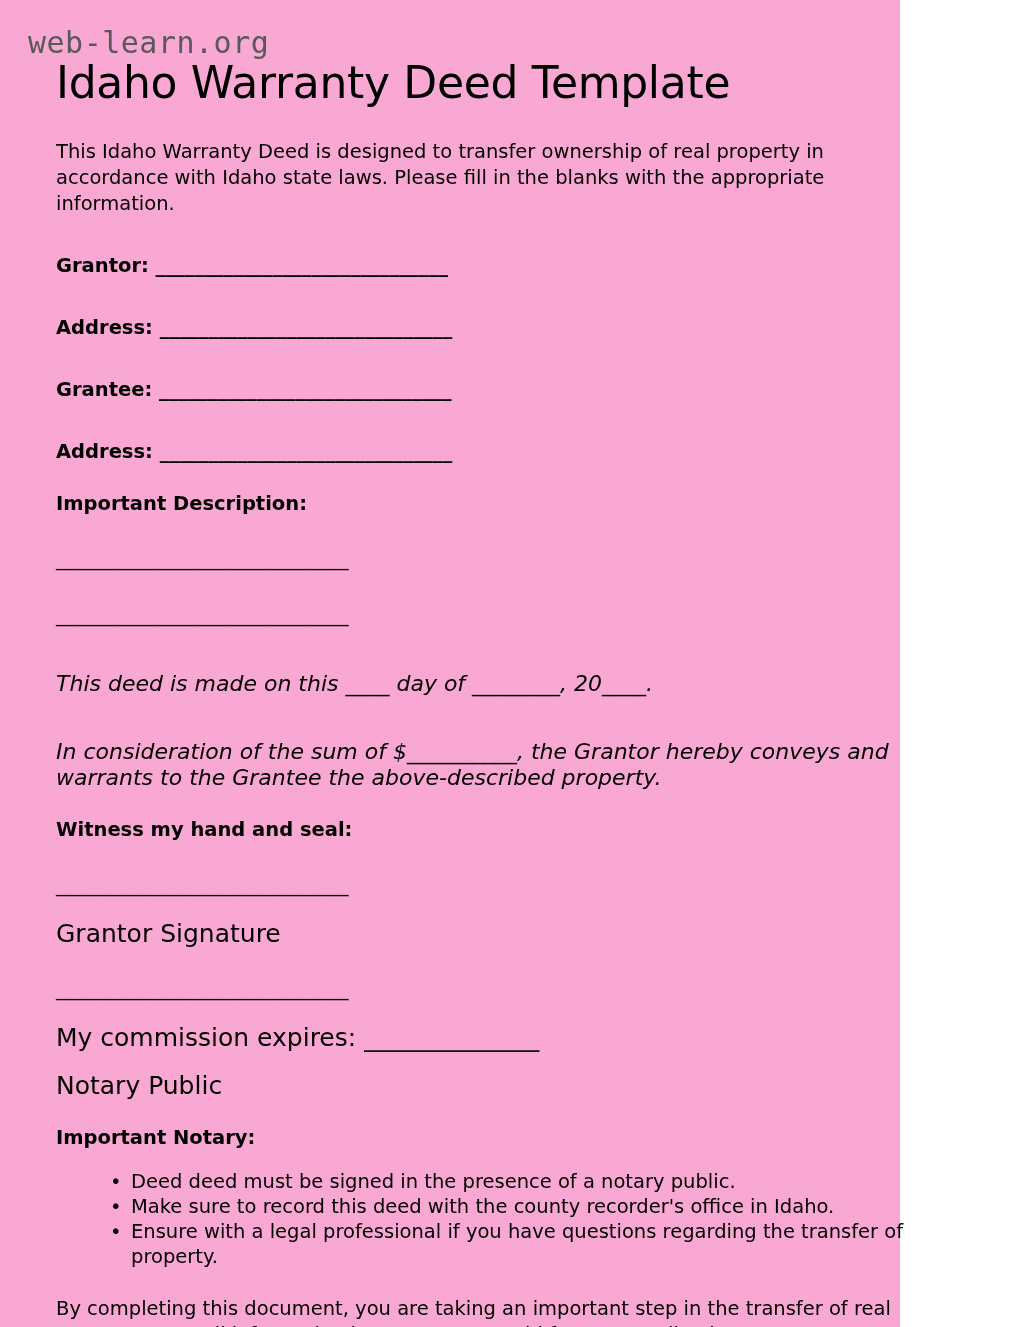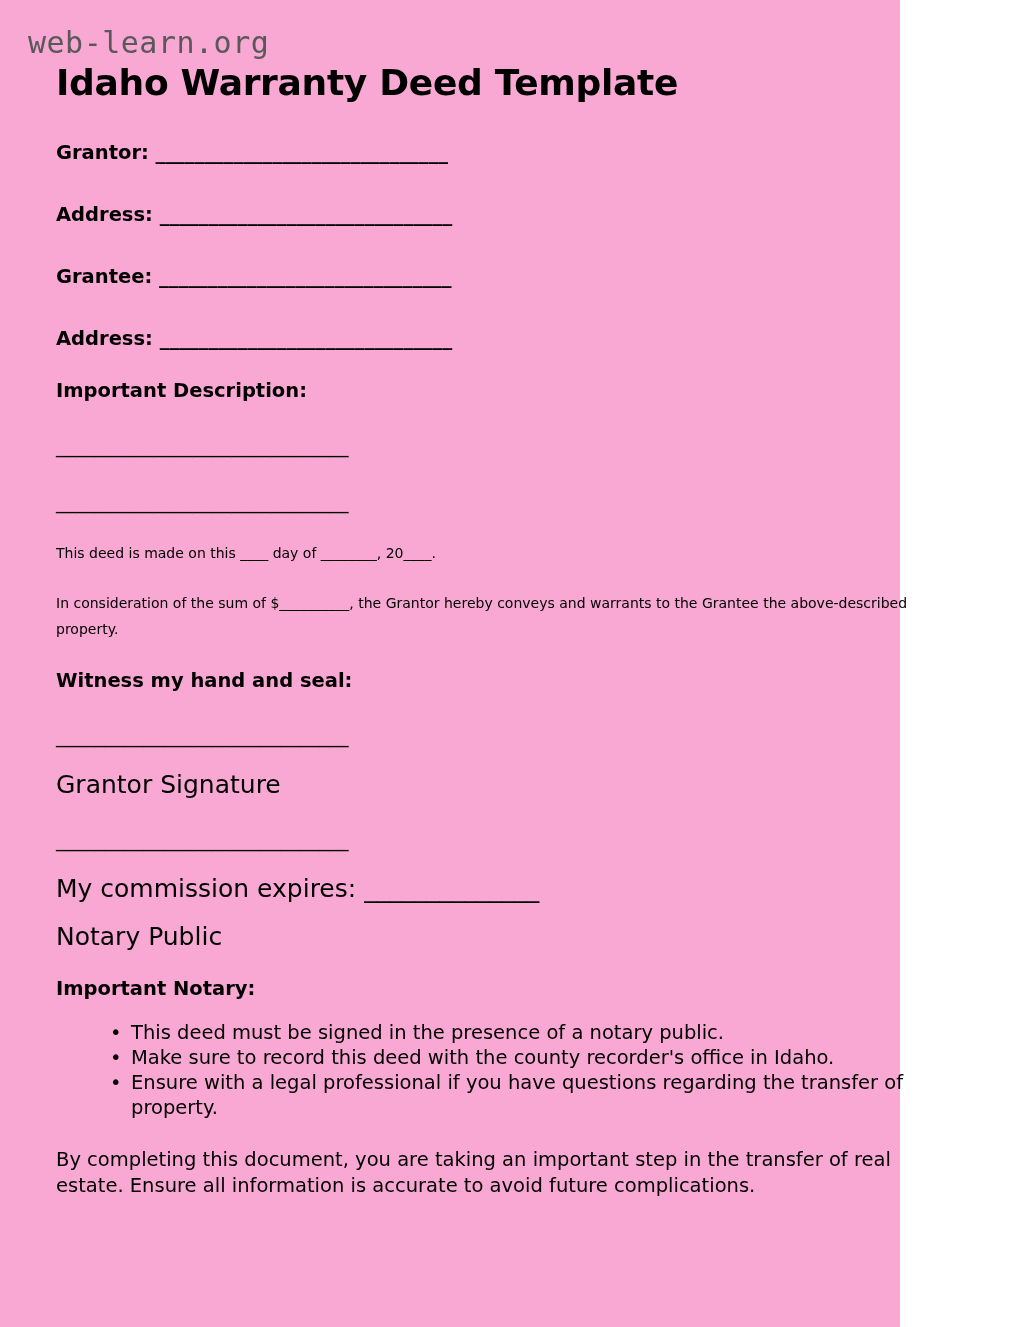--- a/index.html
+++ b/index.html
@@ -33,41 +33,42 @@
     font-family: "DejaVu Sans Mono", monospace;
     font-size: 30px;
     line-height: 34px;
     color: #595959;
     letter-spacing: 0.5px;
     margin-left: -28px;
     white-space: nowrap;
   }
   .doc-title {
     font-family: "DejaVu Sans", sans-serif;
-    font-size: 36px;
+    font-size: 44px;
     line-height: 42px;
-    font-weight: bold;
+    font-weight: normal;
     letter-spacing: -0.3px;
     color: #000000;
     margin-top: 2px;
     margin-bottom: 0;
     white-space: nowrap;
   }
 
   
   .intro {
     font-size: 19.5px;
     line-height: 26px;
     margin-top: 35px;
     width: 800px;
   }
   .para {
-    font-size: 14px;
+    font-size: 22px;
     line-height: 26px;
-    margin-top: 24px;
+    margin-top: 42px;
+    font-style: italic;
   }
   .para.wide { width: 904px; }
 
   .field-row {
     font-size: 19.5px;
     line-height: 26px;
     margin-top: 36px;
     font-weight: bold;
     white-space: nowrap;
   }
@@ -128,20 +129,21 @@
 </style>
 </head>
 <body>
 
 <div class="page">
   <div class="content">
 
     <div class="watermark">web-learn.org</div>
     <h1 class="doc-title">Idaho Warranty Deed Template</h1>
 
+    <p class="intro">This Idaho Warranty Deed is designed to transfer ownership of real property in accordance with Idaho state laws. Please fill in the blanks with the appropriate information.</p>
 
     <div class="field-row">
       <span>Grantor:</span><span class="blank"> ______________________________</span>
     </div>
     <div class="field-row">
       <span>Address:</span><span class="blank"> ______________________________</span>
     </div>
     <div class="field-row">
       <span>Grantee:</span><span class="blank"> ______________________________</span>
     </div>
@@ -159,21 +161,21 @@
 
     <div class="section-label">Witness my hand and seal:</div>
     <div class="blank-line">______________________________</div>
     <div class="plain-line">Grantor Signature</div>
     <div class="blank-line">______________________________</div>
     <div class="plain-line">My commission expires: ______________</div>
     <div class="plain-line">Notary Public</div>
 
     <div class="section-label">Important Notary:</div>
     <ul class="notes">
-      <li>This deed must be signed in the presence of a notary public.</li>
+      <li>Deed deed must be signed in the presence of a notary public.</li>
       <li>Make sure to record this deed with the county recorder's office in Idaho.</li>
       <li>Ensure with a legal professional if you have questions regarding the transfer of property.</li>
     </ul>
 
     <p class="closing">By completing this document, you are taking an important step in the transfer of real estate. Ensure all information is accurate to avoid future complications.</p>
 
   </div>
 </div>
 
 </body></html>

